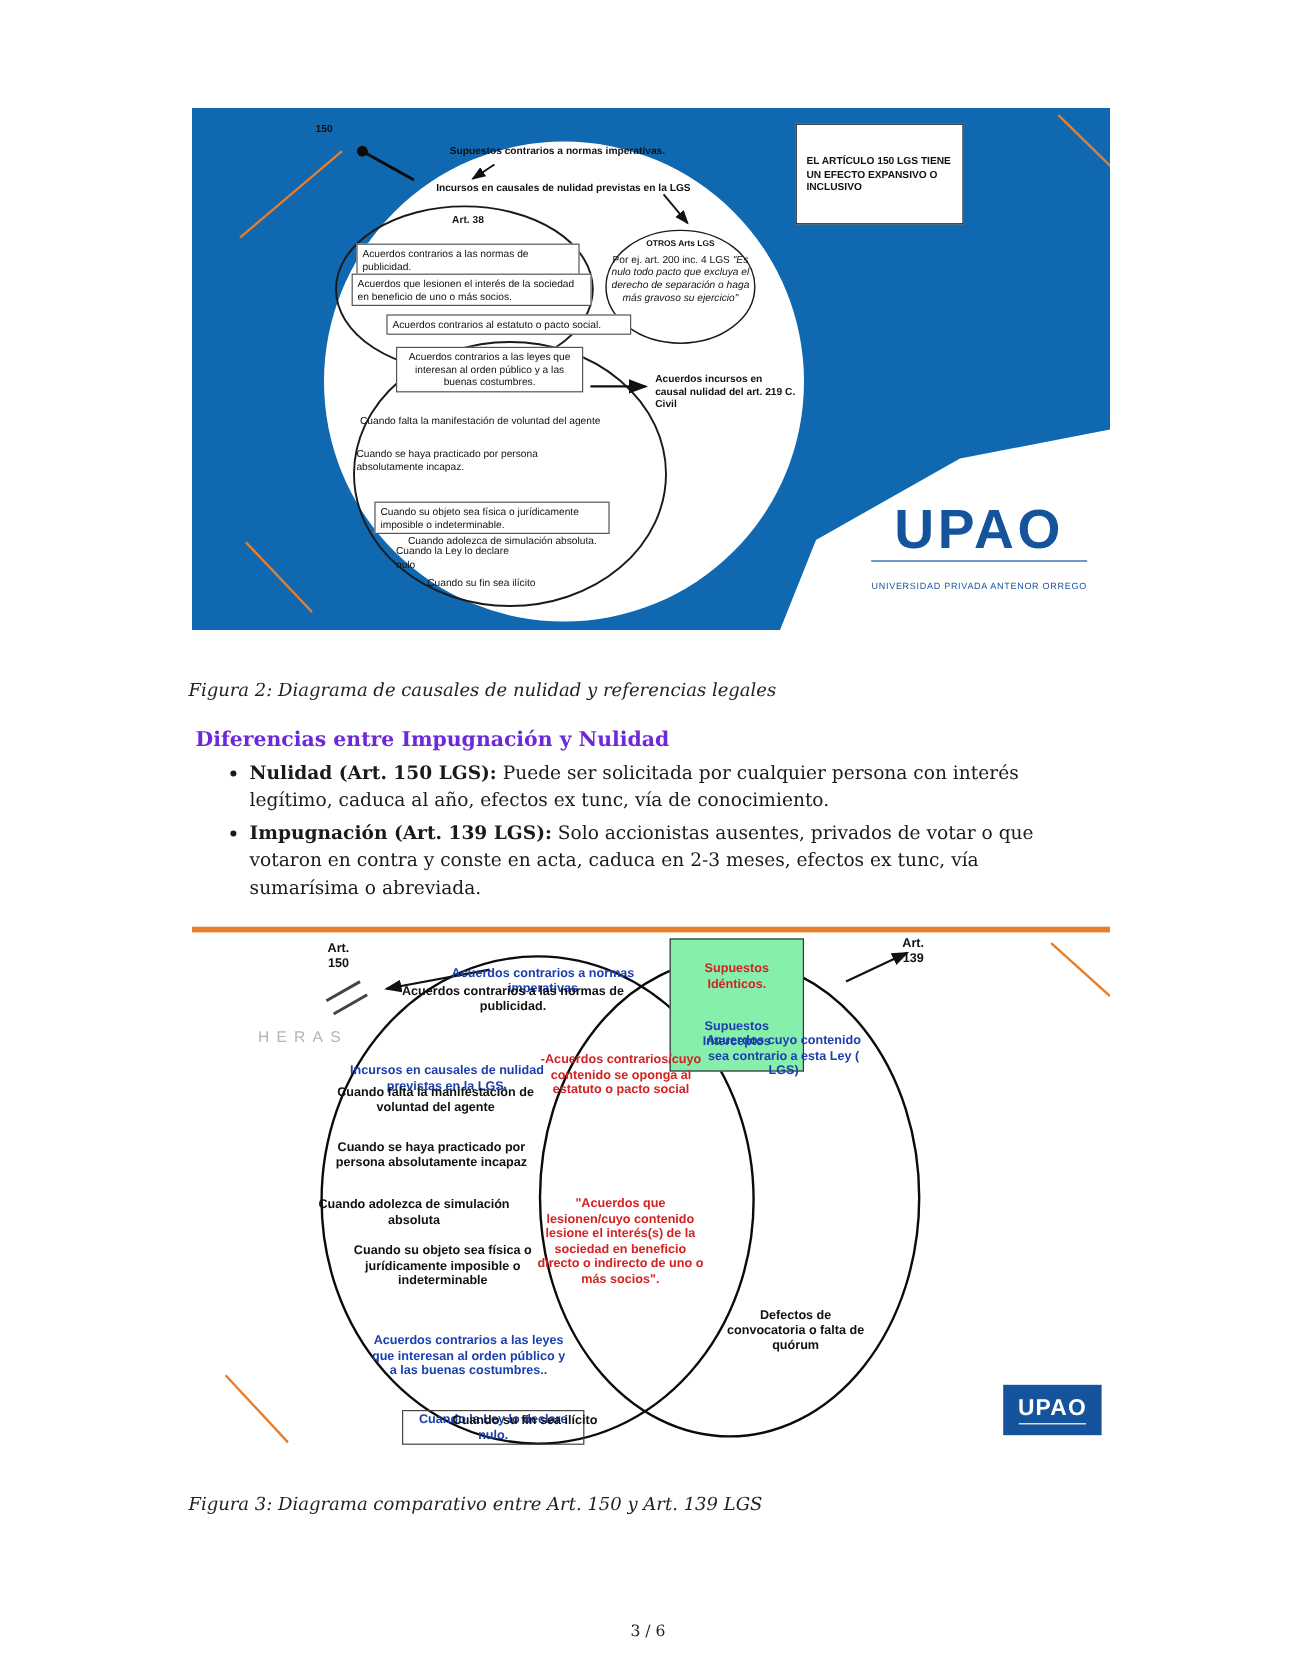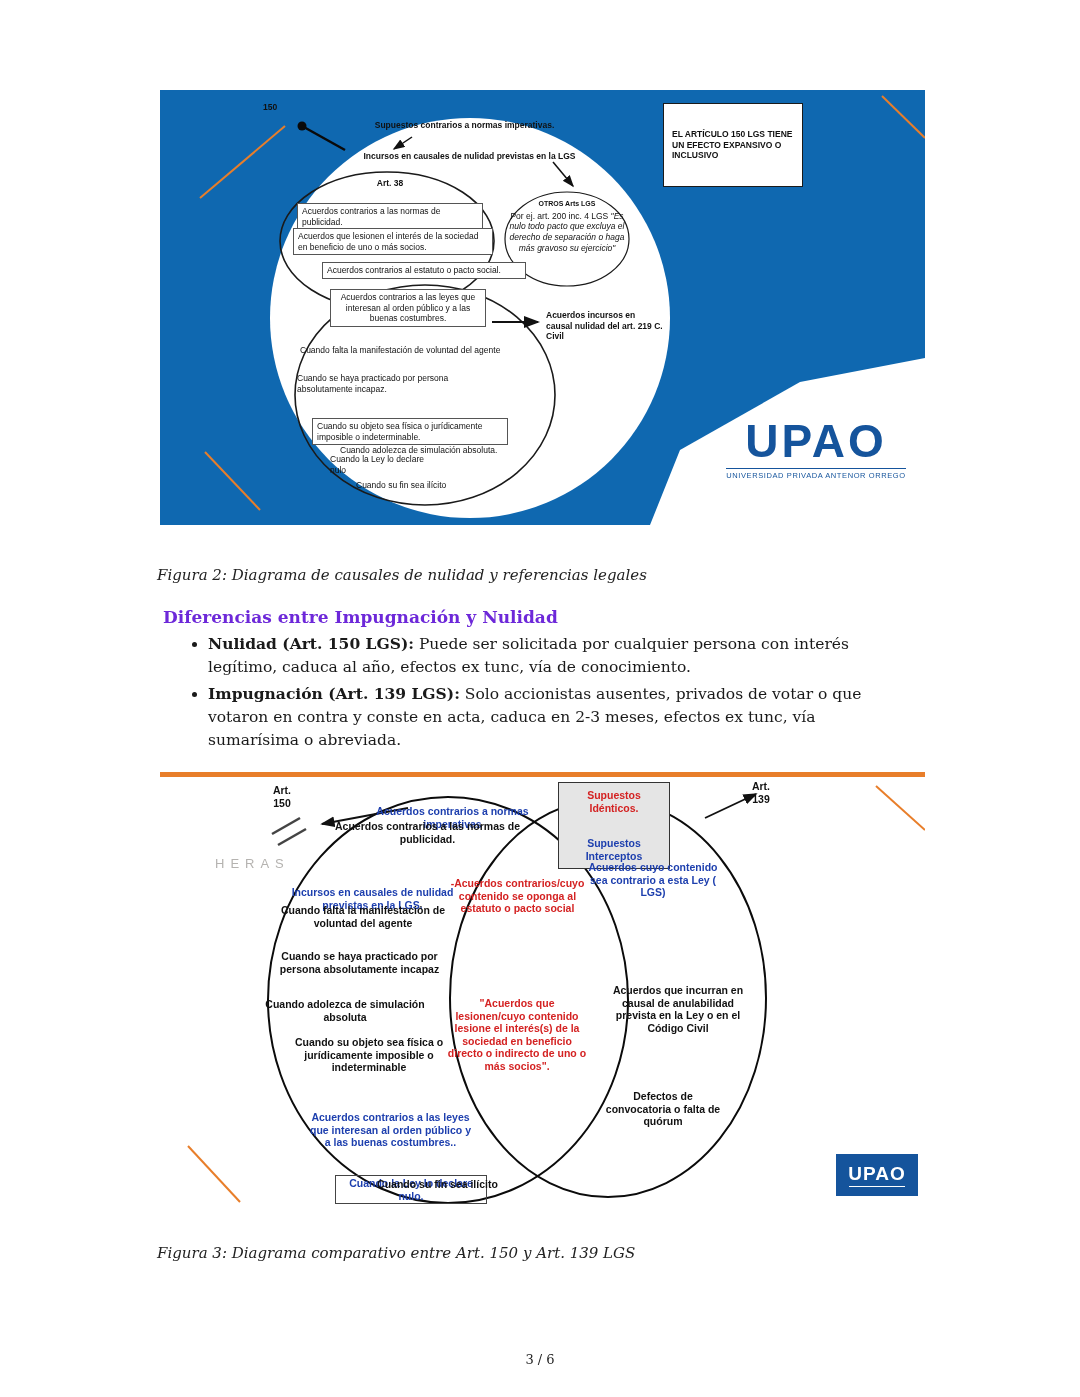--- a/index.html
+++ b/index.html
@@ -29,21 +29,21 @@
   .f2-c2 { left:137px; top:283px; width:170px; }
   .f2-c3 { left:180px; top:311px; width:185px;margin-top:44px; }
   .f2-c4 { left:152px; top:328px; width:196px; }
   .f2-c5 { left:170px; top:364px; width:108px; }
   .f2-c6 { left:196px; top:390px; width:100px; }
   .f2-arrowlbl { left:386px; top:220px; width:118px; font-weight:bold; font-size:9px; }
   .f2-sidebox { left:503px; top:13px; width:140px; background:#fff; border:1.5px solid #1a1a1a;
                 padding:25px 8px; font-weight:bold; font-size:12.5px; line-height:1.3; z-index:3; }
   .f2-upao { left:550px; top:328px; width:212px; text-align:center; z-index:3; }
   .f2-upao .big { font-weight:bold; font-size:46px; letter-spacing:3px; color:#15549c; line-height:1.0; }
-  .f2-upao .sub { display:inline-block; margin-top:3px; padding-top:2px; border-top:1px solid #15549c;
+  .f2-upao .sub { display:inline-block; margin-top:3px; padding-top:16px; border-top:1px solid #15549c;
                   font-size:7.5px; letter-spacing:0.6px; color:#15549c; }
 
   
   .caption { position:absolute; left:157px; width:720px; font-family:"DejaVu Serif", serif;
              font-style:italic; font-size:15px; color:#222; }
   .cap2 { top:566px; }
   .cap3 { top:1244px; }
   .sec-head { position:absolute; left:163px; top:607px; font-family:"DejaVu Serif", serif;
               font-weight:bold; font-size:17px; color:#6d28d9; }
   .sec-list { position:absolute; left:186px; top:632px; width:706px; font-family:"DejaVu Serif", serif;
@@ -70,22 +70,22 @@
   .f3-lb1 { left:200px; top:10px;  width:185px; }
   .f3-lk1 { left:170px; top:48px;  width:195px; }
   .f3-lb2 { left:130px; top:91px;  width:165px; text-align:left; }
   .f3-lk2 { left:108px; top:132px; width:190px; text-align:left; }
   .f3-lk3 { left:112px; top:178px; width:175px; text-align:left; }
   .f3-lk4 { left:105px; top:226px; width:160px; text-align:left; }
   .f3-lk5 { left:118px; top:264px; width:182px; }
   .f3-lb3 { left:148px; top:316px; width:165px; }
   .f3-lb4 { left:175px; top:380px; width:152px; border:1px solid #444; padding:1px 2px; }
   .f3-lk6 { left:205px; top:406px; width:145px; }
-  .f3-supbox { left:398px; top:10px; width:112px; border:1px solid #333; background:#e5e5e5;
-               padding:6px 6px; text-align:left; font-size:10px; }
+  .f3-supbox { left:398px; top:10px; width:112px; border:1px solid #333; background:#86efac;
+               padding:18px 6px; text-align:left; font-size:10px; }
   .f3-supbox span { display:block; }
   .f3-red1 { left:290px; top:105px; width:135px; font-size:11px; }
   .f3-red2 { left:286px; top:225px; width:142px; font-size:11px; }
   .f3-rb1 { left:428px; top:66px;  width:130px; font-size:11px; }
   .f3-rk1 { left:448px; top:212px; width:140px; }
   .f3-defectos { left:442px; top:318px; width:122px; text-align:left; font-size:10px; font-weight:normal; }
   .f3-defectos .lead { display:block; font-weight:bold; }
   .f3-upao { left:676px; top:382px; width:82px; height:42px; background:#15549c; z-index:3;
              display:flex; flex-direction:column; align-items:center; justify-content:center; }
   .f3-upao .big { color:#fff; font-weight:bold; font-size:19px; letter-spacing:1px; line-height:1; }
@@ -198,21 +198,20 @@
     <div class="lbl blk f3-lk6">Cuando su fin sea ilícito</div>
 
     <div class="lbl f3-supbox">
       <span class="red">Supuestos Idénticos.</span>
       <span class="blue">Supuestos Interceptos</span>
     </div>
     <div class="lbl red f3-red1">-Acuerdos contrarios/cuyo contenido se oponga al estatuto o pacto social</div>
     <div class="lbl red f3-red2">"Acuerdos que lesionen/cuyo contenido lesione el interés(s) de la sociedad en beneficio directo o indirecto de uno o más socios".</div>
 
     <div class="lbl blue f3-rb1">Acuerdos cuyo contenido sea contrario a esta Ley ( LGS)</div>
-    <div class="lbl blk f3-rk1">Acuerdos que incurran en causal de anulabilidad prevista en la Ley o en el Código Civil</div>
     <div class="lbl blk f3-defectos">
       <span class="lead">Defectos de</span>
       <span>convocatoria o falta de quórum</span>
     </div>
 
     <div class="f3-upao abs">
       <span class="big">UPAO</span>
       <span class="bar"></span>
     </div>
   </div>

